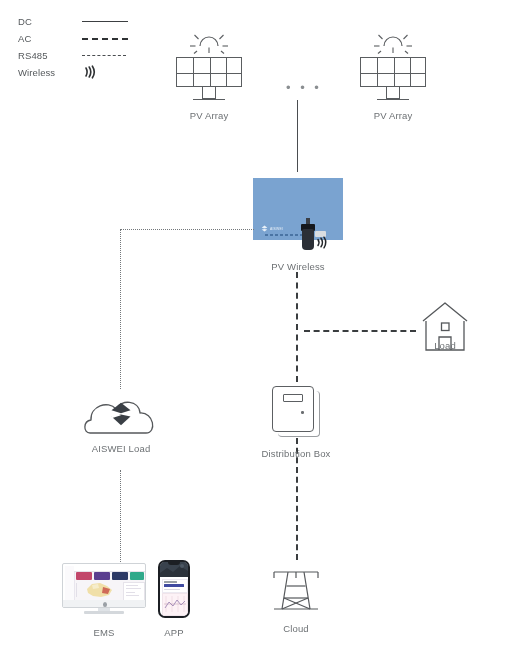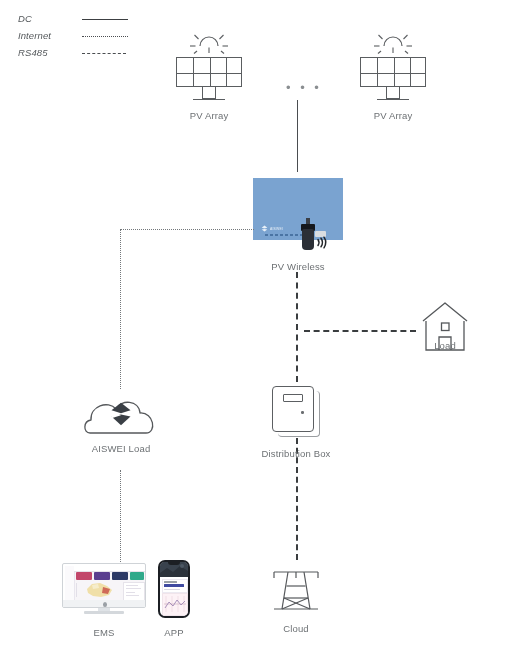--- a/index.html
+++ b/index.html
@@ -18,22 +18,21 @@
     overflow: hidden;
   }
   .abs { position: absolute; }
 
   
   #legend { left: 18px; top: 10px; width: 130px; }
   .legend-row {
     position: relative;
     height: 17px;
     display: flex;
-    align-items: center;
-    font-style: italic;
+    align-items: flex-end;
   }
   .legend-label {
     font-size: 9.5px;
     color: #55595c;
     letter-spacing: .1px;
     width: 64px;
     white-space: nowrap;
   }
   .legend-swatch {
     position: relative;
@@ -266,35 +265,45 @@
 
   <div class="abs" id="legend">
 
     <div class="legend-row">
       <span class="legend-label">DC</span>
       <span class="legend-swatch">
         <span class="sw-line sw-dc"></span>
       </span>
     </div>
 
-
     <div class="legend-row">
-      <span class="legend-label">Internet</span>
+      <span class="legend-label">AC</span>
       <span class="legend-swatch">
-        <span class="sw-line sw-net"></span>
+        <span class="sw-line sw-ac"></span>
       </span>
     </div>
+
 
     <div class="legend-row">
       <span class="legend-label">RS485</span>
       <span class="legend-swatch">
         <span class="sw-line sw-rs485"></span>
       </span>
     </div>
 
+    <div class="legend-row">
+      <span class="legend-label">Wireless</span>
+      <span class="legend-swatch">
+        <svg width="16" height="14" viewBox="0 0 16 14" style="position:absolute;left:0;top:-1px;">
+          <path d="M4 3 Q6.2 7 4 11" stroke="#2f3234" stroke-width="1.6" fill="none" stroke-linecap="round"></path>
+          <path d="M7.2 2 Q10.4 7 7.2 12" stroke="#2f3234" stroke-width="1.6" fill="none" stroke-linecap="round"></path>
+          <path d="M10.4 1.2 Q14.2 7 10.4 12.8" stroke="#2f3234" stroke-width="1.6" fill="none" stroke-linecap="round"></path>
+        </svg>
+      </span>
+    </div>
   </div>
 
   <div class="abs" style="left:176px; top:28px; width:66px; height:62px;">
 
     <svg width="46" height="26" viewBox="0 0 46 26" style="position:absolute;left:10px;top:0;">
       <path d="M14 18 A9 9 0 0 1 32 18" stroke="#5a5d60" stroke-width="1.2" fill="none"></path>
       <line x1="23" y1="19.5" x2="23" y2="25" stroke="#5a5d60" stroke-width="1.1"></line>
       <line x1="9.5" y1="18" x2="4" y2="18" stroke="#5a5d60" stroke-width="1.1"></line>
       <line x1="36.5" y1="18" x2="42" y2="18" stroke="#5a5d60" stroke-width="1.1"></line>
       <line x1="12.5" y1="11" x2="8.5" y2="7" stroke="#5a5d60" stroke-width="1.1"></line>

